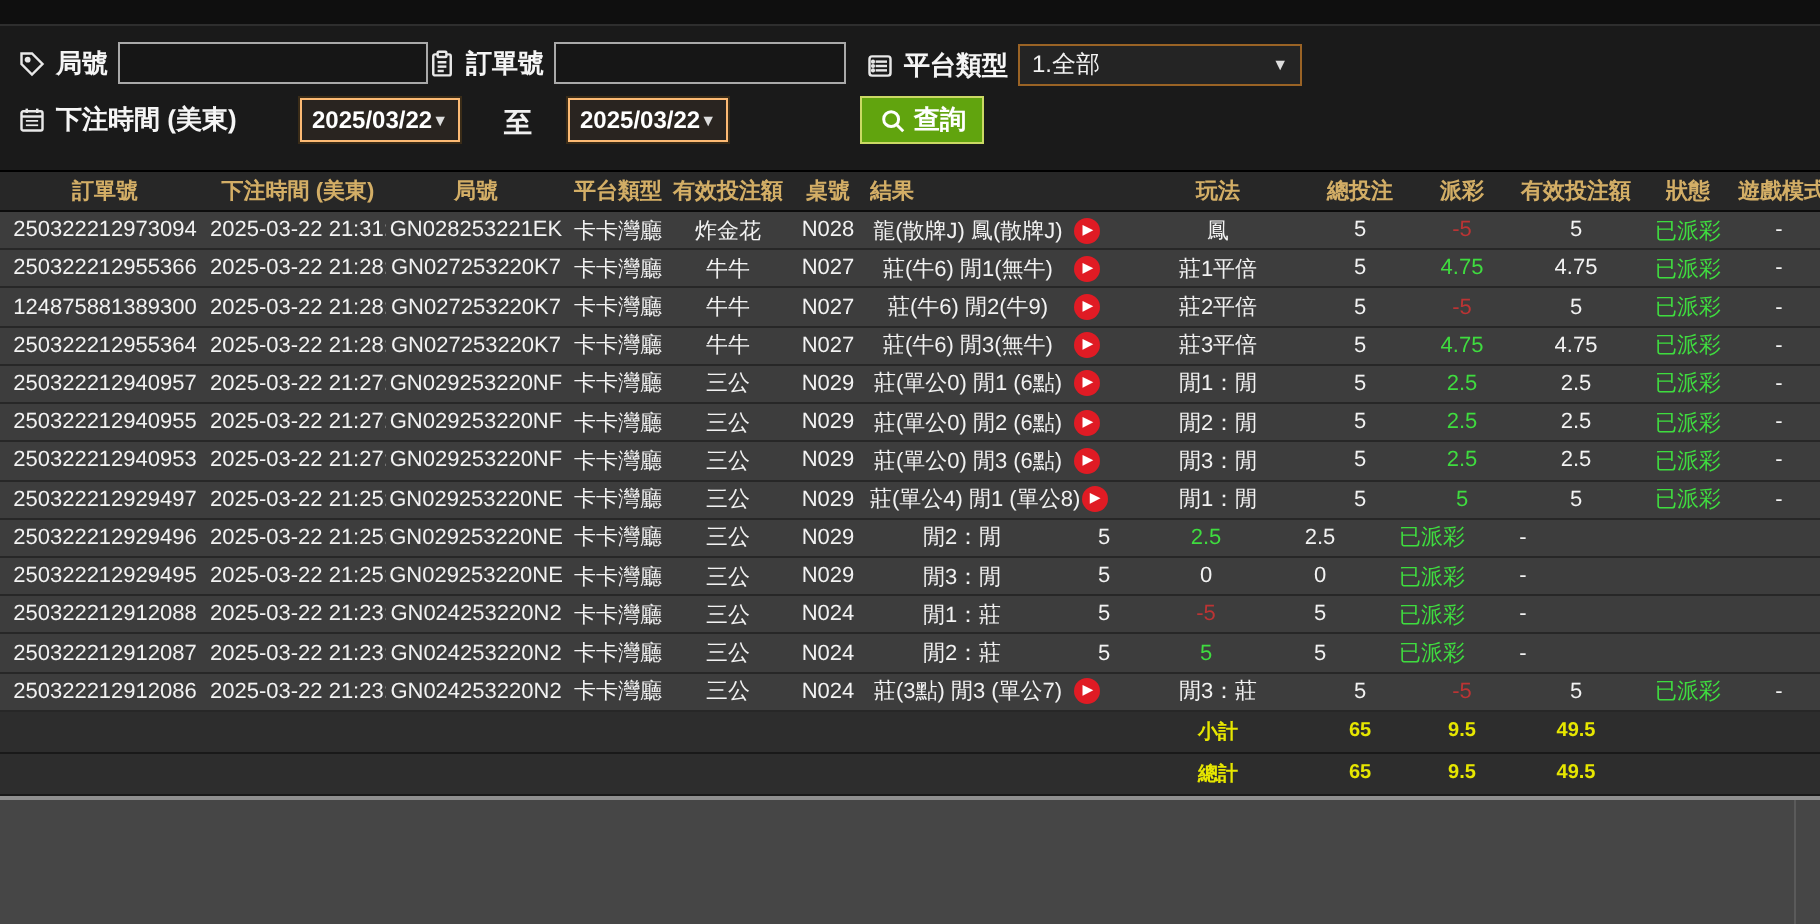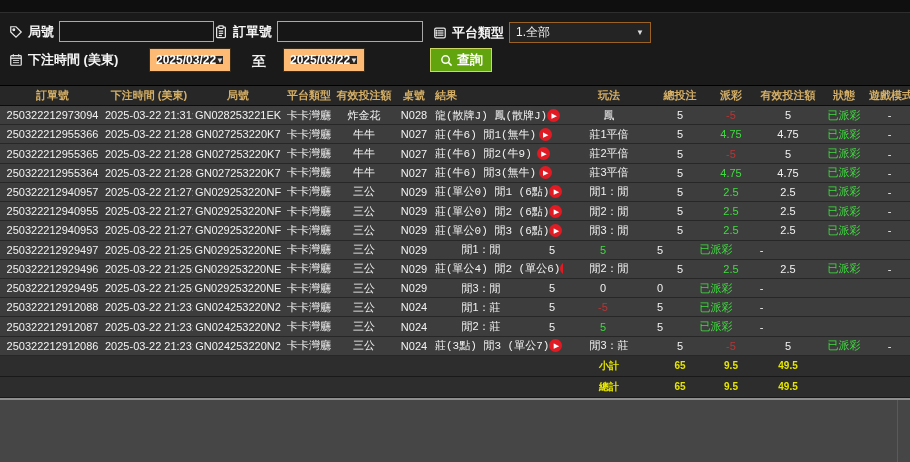--- a/index.html
+++ b/index.html
@@ -16,42 +16,42 @@
   .fgroup { position:absolute; display:flex; align-items:center; gap:5px; }
   .flabel { font-size:13px; font-weight:bold; color:#f5f5f5; white-space:nowrap; }
   .ficon { width:15px; height:15px; display:inline-flex; align-items:center; justify-content:center; color:#e8e8e8; }
   .ficon svg { width:14px; height:14px; }
   .txtinput { width:155px; height:21px; background:#161616; border:1px solid #a9a9a9;
     color:#eee; font-size:12px; padding:0 4px; outline:none; }
   .selectbox { width:142px; height:21px; background:#242424; border:1px solid #9a6325;
     color:#f2f2f2; font-size:12px; display:flex; align-items:center; padding:0 6px; cursor:pointer; }
   .selectbox .sval { flex:1; }
   .caret { font-size:8px; color:#ddd; }
-  .datebtn { width:80px; height:22px; background:#292420; border:7px solid #fdba74;
+  .datebtn { width:80px; height:22px; background:#292420; border:1px solid #fdba74;
     outline:1px solid #3a2c18; color:#fff; font-weight:bold; font-size:12px;
     display:flex; align-items:center; justify-content:center; gap:0; cursor:pointer; }
   .tolabel { font-size:14px; font-weight:bold; }
   .searchbtn { width:62px; height:24px; background:#61a40e; border:1px solid #cbd964;
     color:#fff; font-weight:bold; font-size:13px; display:flex; align-items:center;
     justify-content:center; gap:3px; cursor:pointer; }
   .searchbtn svg { width:13px; height:13px; }
 
   
   .table { position:absolute; top:85px; left:0; width:910px; }
   .thead { display:flex; height:21px; background:#272727; border-top:1px solid #000;
     border-bottom:1px solid #0c0c0c; align-items:center; }
   .th { font-size:11px; font-weight:bold; color:#d3ae66; text-align:center; white-space:nowrap; overflow:hidden; }
   .row { display:flex; height:19.23px; background:#3d3d3d; border-bottom:1px solid #272727;
     align-items:center; }
   .cell { font-size:11px; color:#f2f2f2; text-align:center; white-space:nowrap; overflow:hidden; }
   .c1{width:105px}.c2{width:88px}.c3{width:90px}.c4{width:52px}.c5{width:58px}
   .c6{width:42px}.c7{width:128px}.c8{width:92px}.c9{width:50px}.c10{width:52px}
   .c11{width:62px}.c12{width:50px}.c13{width:41px}
   .c7 { display:flex; align-items:center; }
-  .c7 .rtext { flex:1; text-align:left; font-size:11px;font-family:Liberation Mono, monospace; }
+  .c7 .rtext { flex:1; text-align:center; font-size:11px; }
   .c7 .rbtn { width:30px; display:flex; justify-content:center; padding-right:9px; }
   .playbtn { width:13px; height:13px; border-radius:50%; background:#e01b24;
     display:flex; align-items:center; justify-content:center; cursor:pointer; }
   .playbtn span { color:#fff; font-size:7px; line-height:1; transform:translateX(0.5px); }
   .pos { color:#3fdc3f !important; }
   .neg { color:#bb3434 !important; }
   .trow { display:flex; height:21px; background:#2d2d2d; border-bottom:1px solid #191919;
     align-items:center; }
   .trow .cell { color:#e6e600; font-weight:bold; font-size:10px; }
   .filler { height:64px; background:#464646; border-top:2px solid #8f8f8f; position:relative; }
@@ -200,21 +200,21 @@
           </div>
         </div>
         <div class="cell c8">莊1平倍</div>
         <div class="cell c9">5</div>
         <div class="cell c10 pos">4.75</div>
         <div class="cell c11">4.75</div>
         <div class="cell c12 pos">已派彩</div>
         <div class="cell c13">-</div>
       </div>
       <div class="row">
-        <div class="cell c1">250322212955365</div>
+        <div class="cell c1">124875881389300</div>
         <div class="cell c2">2025-03-22 21:28:55</div>
         <div class="cell c3">GN027253220K7</div>
         <div class="cell c4">卡卡灣廳</div>
         <div class="cell c5">牛牛</div>
         <div class="cell c6">N027</div>
         <div class="cell c7">
           <div class="rtext">莊(牛6) 閒2(牛9)</div>
           <div class="rbtn">
             <div class="playbtn">
               <span>▶</span>
@@ -316,42 +316,42 @@
         <div class="cell c12 pos">已派彩</div>
         <div class="cell c13">-</div>
       </div>
       <div class="row">
         <div class="cell c1">250322212929497</div>
         <div class="cell c2">2025-03-22 21:25:54</div>
         <div class="cell c3">GN029253220NE</div>
         <div class="cell c4">卡卡灣廳</div>
         <div class="cell c5">三公</div>
         <div class="cell c6">N029</div>
+        <div class="cell c7">
+          <div class="rtext">莊(單公4) 閒1 (單公8)</div>
+          <div class="rbtn">
+            <div class="playbtn">
+              <span>▶</span>
+            </div>
+          </div>
+        </div>
         <div class="cell c8">閒1：閒</div>
         <div class="cell c9">5</div>
         <div class="cell c10 pos">5</div>
         <div class="cell c11">5</div>
         <div class="cell c12 pos">已派彩</div>
         <div class="cell c13">-</div>
       </div>
       <div class="row">
         <div class="cell c1">250322212929496</div>
         <div class="cell c2">2025-03-22 21:25:54</div>
         <div class="cell c3">GN029253220NE</div>
         <div class="cell c4">卡卡灣廳</div>
         <div class="cell c5">三公</div>
         <div class="cell c6">N029</div>
-        <div class="cell c7">
-          <div class="rtext">莊(單公4) 閒2 (單公6)</div>
-          <div class="rbtn">
-            <div class="playbtn">
-              <span>▶</span>
-            </div>
-          </div>
-        </div>
         <div class="cell c8">閒2：閒</div>
         <div class="cell c9">5</div>
         <div class="cell c10 pos">2.5</div>
         <div class="cell c11">2.5</div>
         <div class="cell c12 pos">已派彩</div>
         <div class="cell c13">-</div>
       </div>
       <div class="row">
         <div class="cell c1">250322212929495</div>
         <div class="cell c2">2025-03-22 21:25:54</div>

